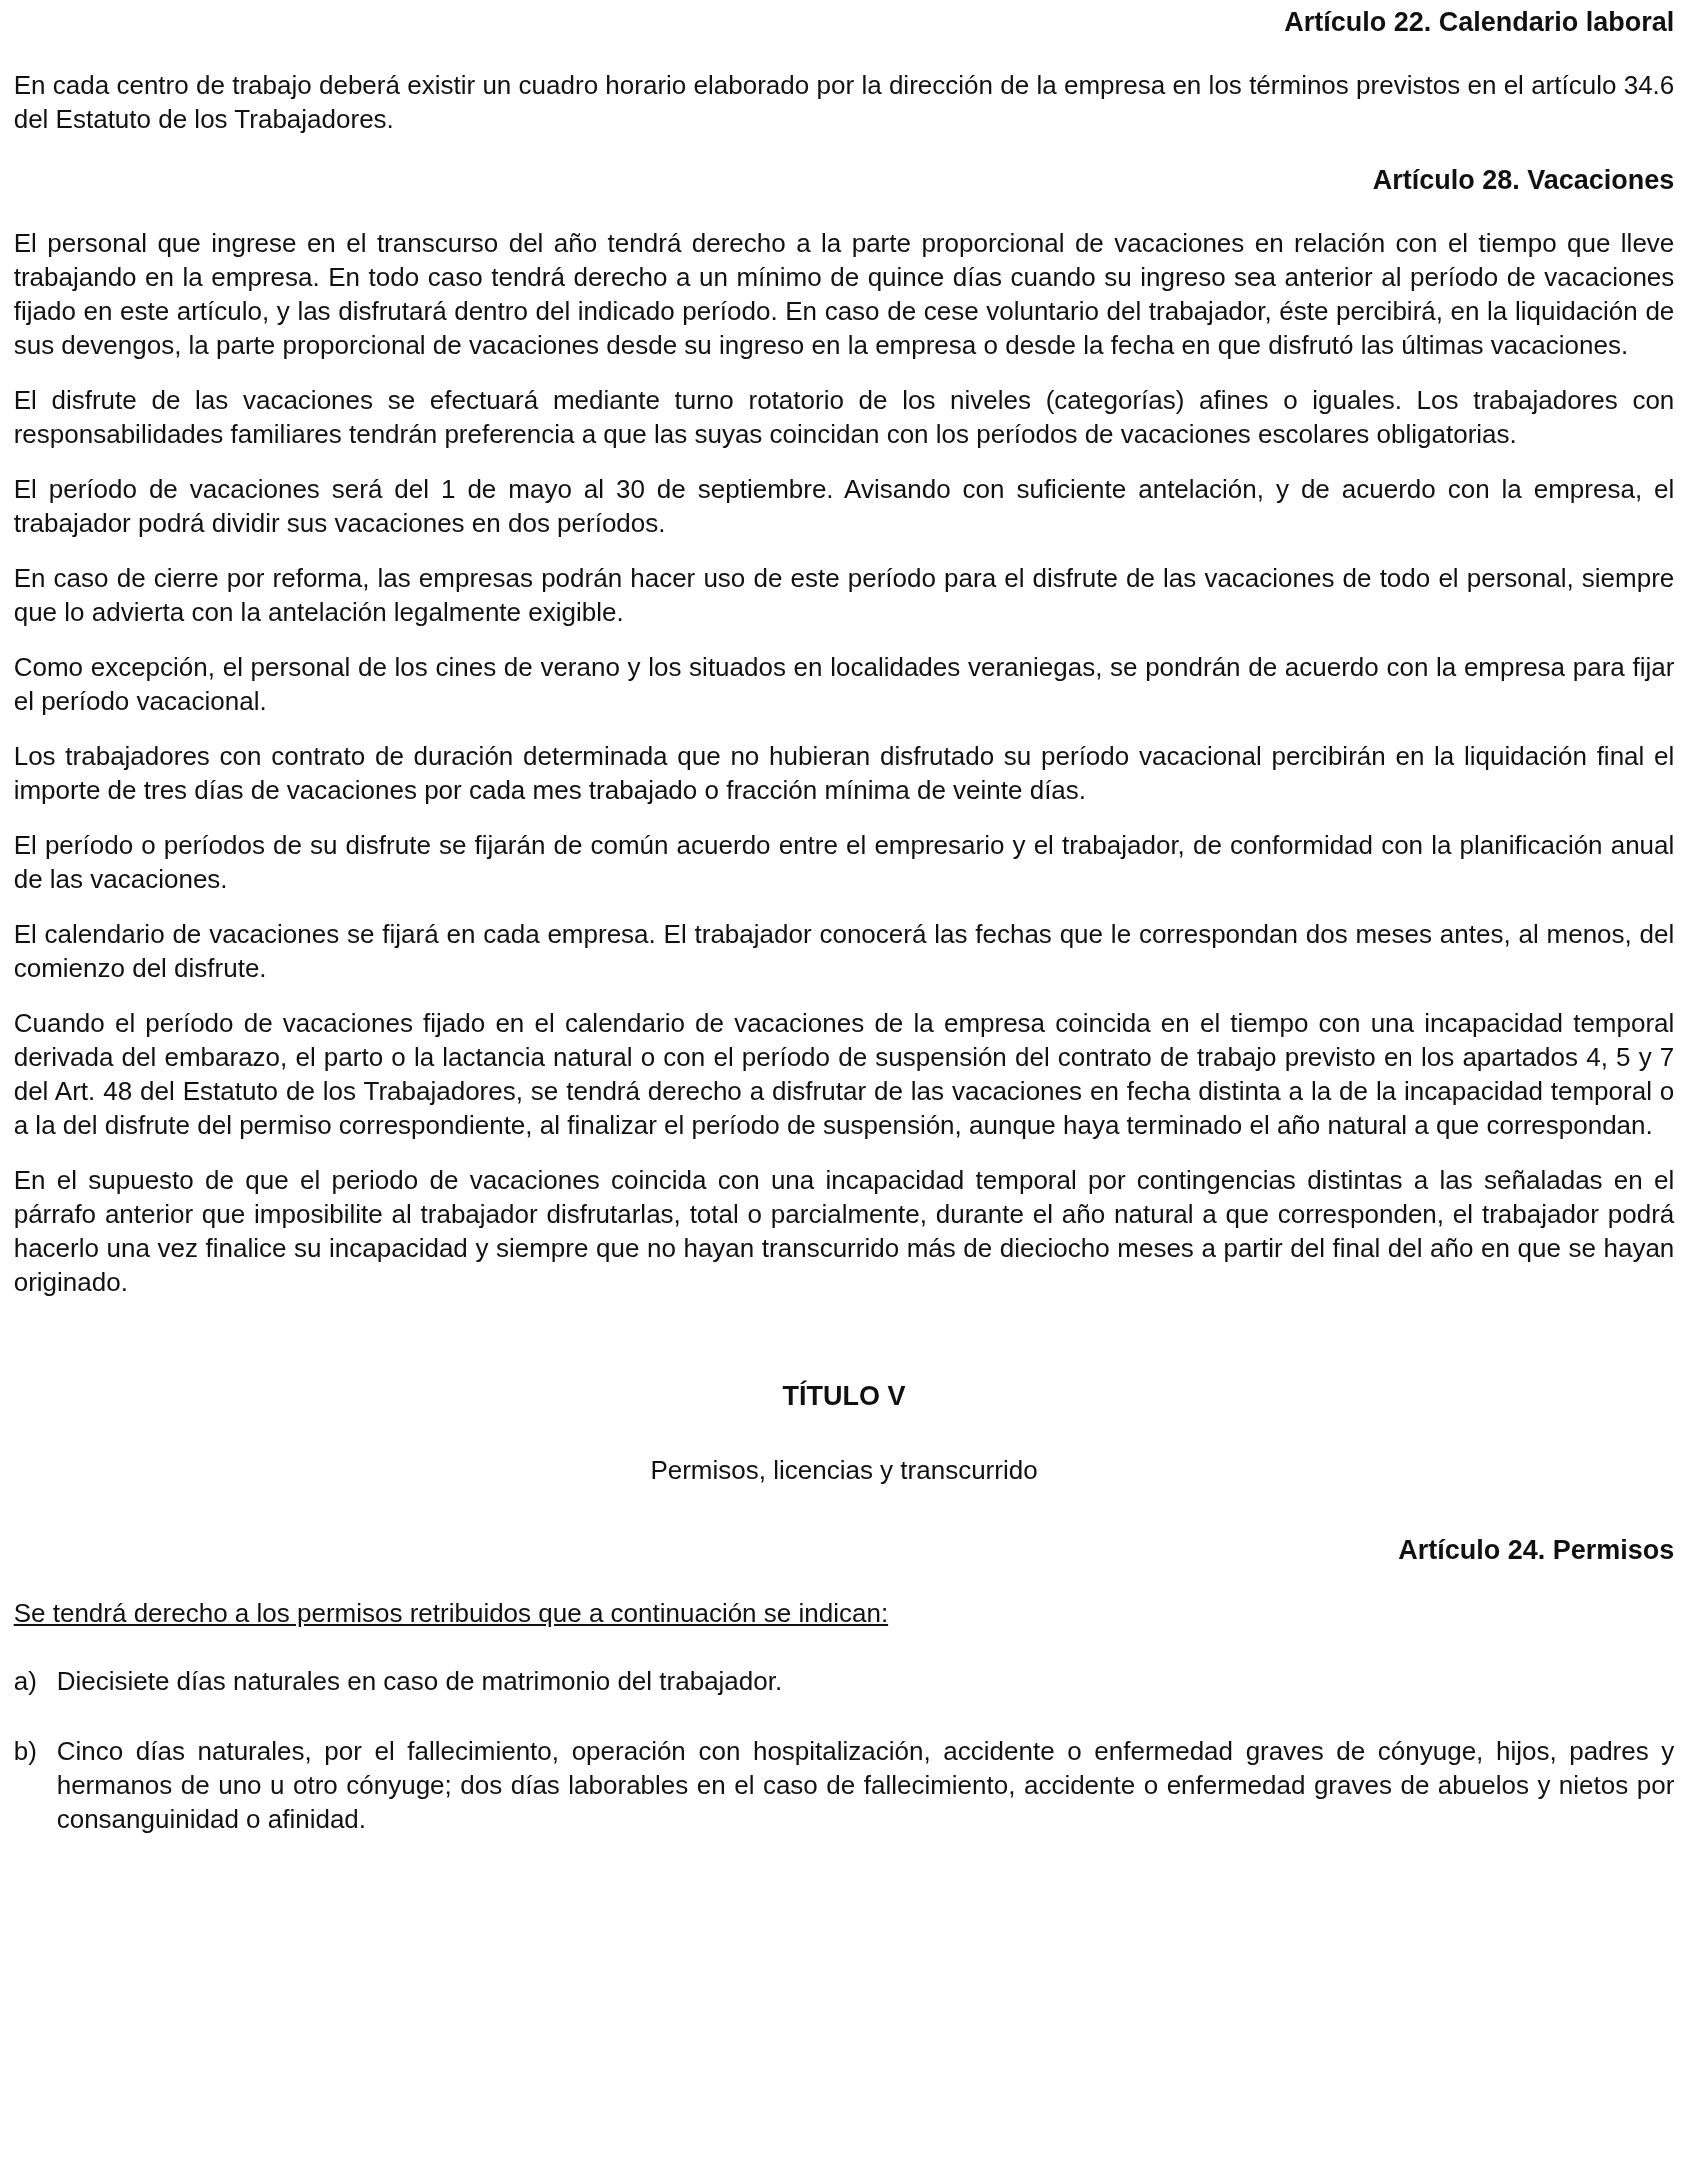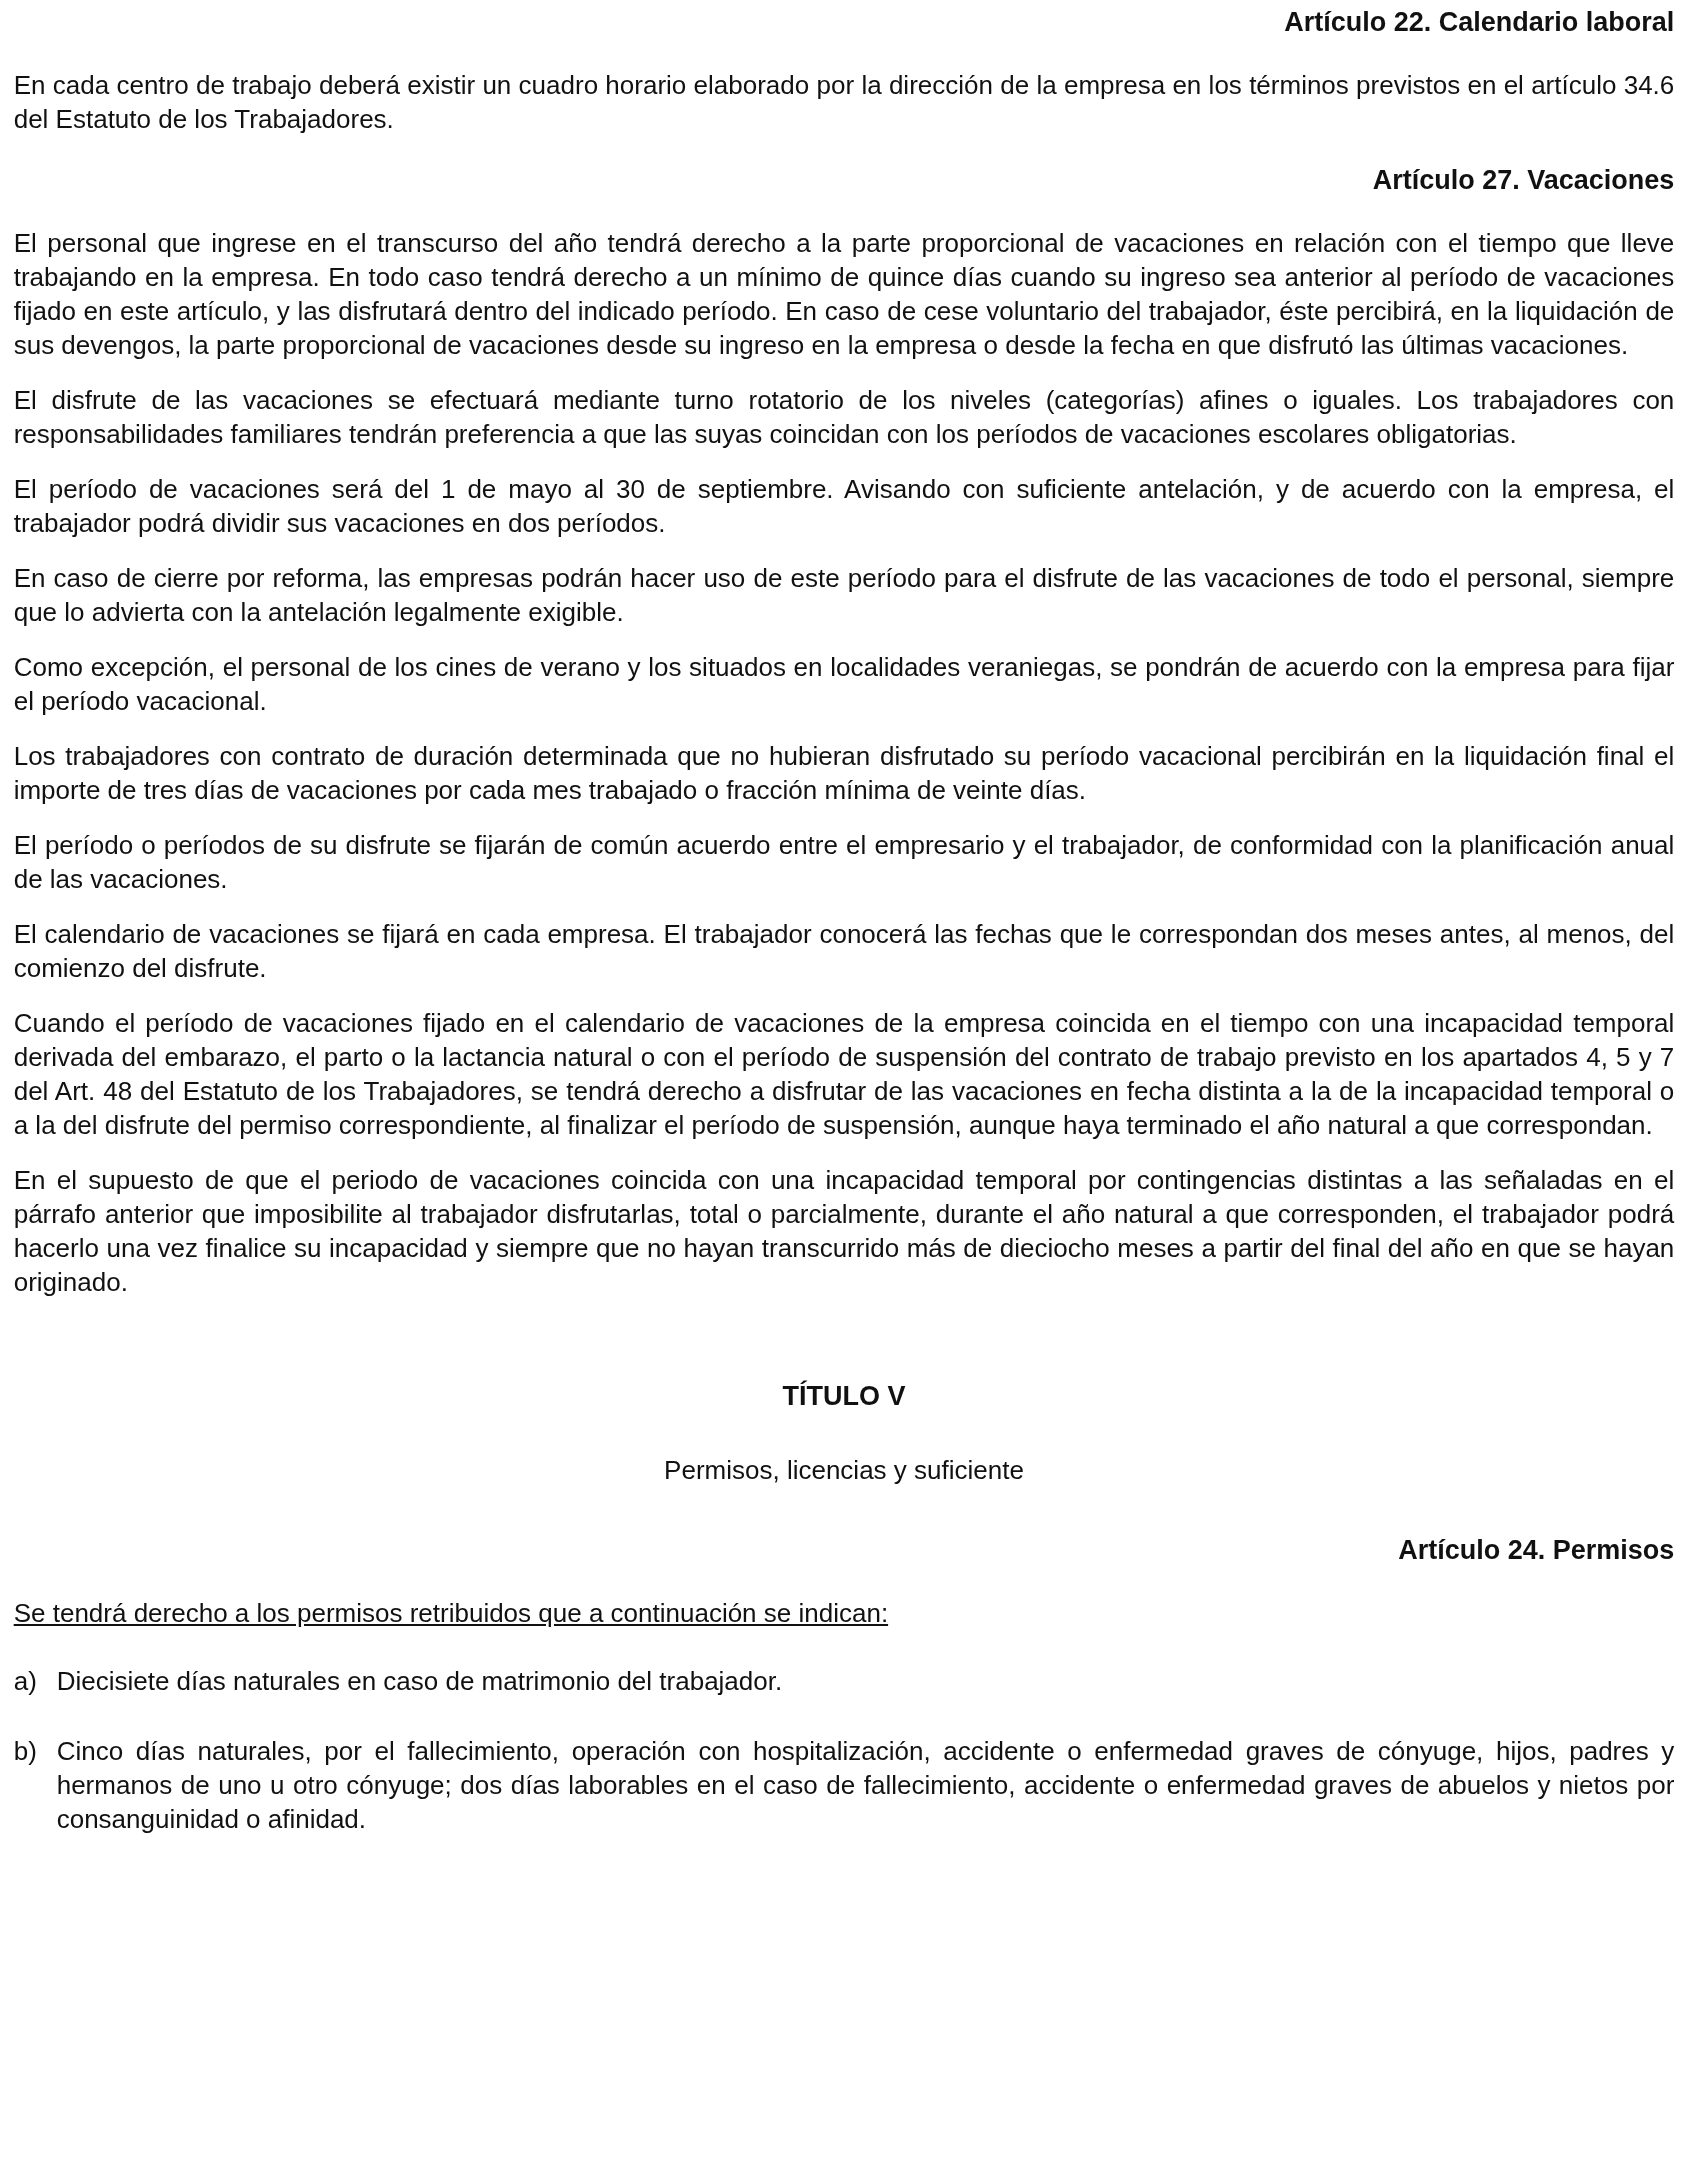--- a/index.html
+++ b/index.html
@@ -67,21 +67,21 @@
 </style>
 </head>
 <body>
 
 <div class="page">
 
   <h2 class="article-heading first">Artículo 22. Calendario laboral</h2>
 
   <p class="para">En cada centro de trabajo deberá existir un cuadro horario elaborado por la dirección de la empresa en los términos previstos en el artículo 34.6 del Estatuto de los Trabajadores.</p>
 
-  <h2 class="article-heading">Artículo 27. Vacaciones</h2>
+  <h2 class="article-heading">Artículo 28. Vacaciones</h2>
 
 
   <p class="para">El personal que ingrese en el transcurso del año tendrá derecho a la parte proporcional de vacaciones en relación con el tiempo que lleve trabajando en la empresa. En todo caso tendrá derecho a un mínimo de quince días cuando su ingreso sea anterior al período de vacaciones fijado en este artículo, y las disfrutará dentro del indicado período. En caso de cese voluntario del trabajador, éste percibirá, en la liquidación de sus devengos, la parte proporcional de vacaciones desde su ingreso en la empresa o desde la fecha en que disfrutó las últimas vacaciones.</p>
 
   <p class="para">El disfrute de las vacaciones se efectuará mediante turno rotatorio de los niveles (categorías) afines o iguales. Los trabajadores con responsabilidades familiares tendrán preferencia a que las suyas coincidan con los períodos de vacaciones escolares obligatorias.</p>
 
   <p class="para">El período de vacaciones será del 1 de mayo al 30 de septiembre. Avisando con suficiente antelación, y de acuerdo con la empresa, el trabajador podrá dividir sus vacaciones en dos períodos.</p>
 
   <p class="para">En caso de cierre por reforma, las empresas podrán hacer uso de este período para el disfrute de las vacaciones de todo el personal, siempre que lo advierta con la antelación legalmente exigible.</p>
 
@@ -93,21 +93,21 @@
 
 
   <p class="para">El calendario de vacaciones se fijará en cada empresa. El trabajador conocerá las fechas que le correspondan dos meses antes, al menos, del comienzo del disfrute.</p>
 
   <p class="para">Cuando el período de vacaciones fijado en el calendario de vacaciones de la empresa coincida en el tiempo con una incapacidad temporal derivada del embarazo, el parto o la lactancia natural o con el período de suspensión del contrato de trabajo previsto en los apartados 4, 5 y 7 del Art. 48 del Estatuto de los Trabajadores, se tendrá derecho a disfrutar de las vacaciones en fecha distinta a la de la incapacidad temporal o a la del disfrute del permiso correspondiente, al finalizar el período de suspensión, aunque haya terminado el año natural a que correspondan.</p>
 
   <p class="para">En el supuesto de que el periodo de vacaciones coincida con una incapacidad temporal por contingencias distintas a las señaladas en el párrafo anterior que imposibilite al trabajador disfrutarlas, total o parcialmente, durante el año natural a que corresponden, el trabajador podrá hacerlo una vez finalice su incapacidad y siempre que no hayan transcurrido más de dieciocho meses a partir del final del año en que se hayan originado.</p>
 
   <h2 class="title-heading">TÍTULO V</h2>
 
-  <p class="subtitle">Permisos, licencias y suficiente</p>
+  <p class="subtitle">Permisos, licencias y transcurrido</p>
 
   <h2 class="article-heading">Artículo 24. Permisos</h2>
 
   <p class="para intro">Se tendrá derecho a los permisos retribuidos que a continuación se indican:</p>
 
   <div class="list-item">
     <span class="list-marker">a)</span>
     <span class="list-text">Diecisiete días naturales en caso de matrimonio del trabajador.</span>
   </div>
 

